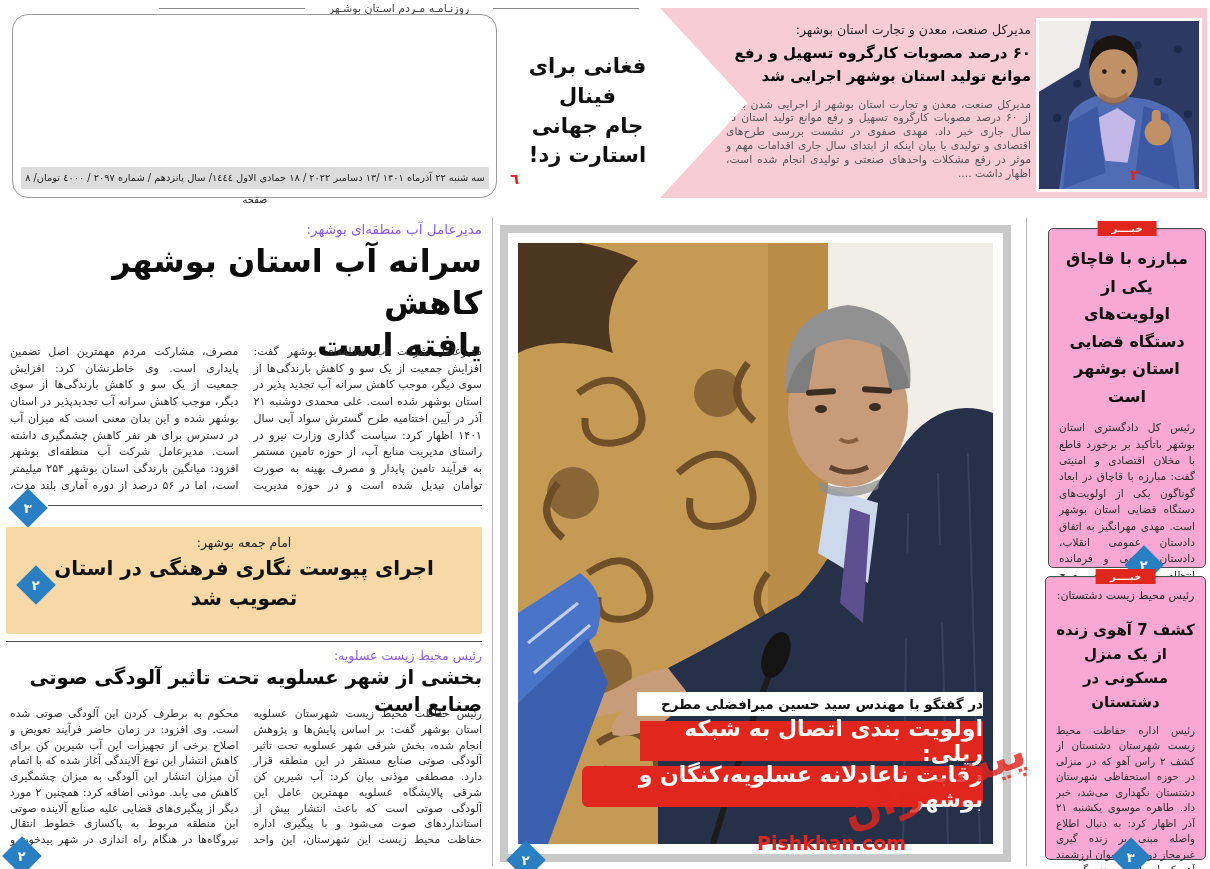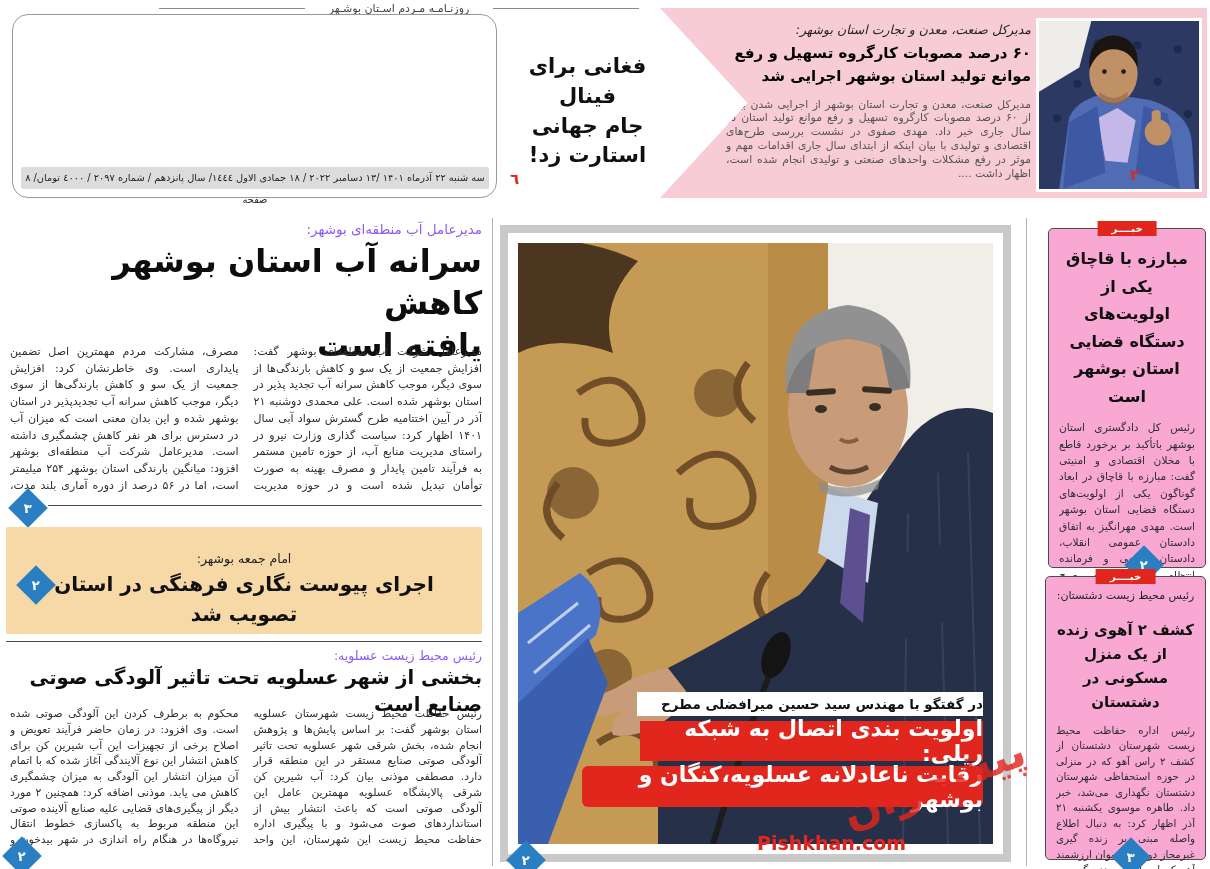--- a/index.html
+++ b/index.html
@@ -21,37 +21,37 @@
   .logo-sub{left:48px;top:102px;color:#fff;font-size:25px;font-weight:bold;}
   .date-strip{left:8px;top:152px;width:468px;height:22px;background:#dcdcdc;border-radius:2px;color:#222;font-size:9.8px;line-height:22px;text-align:center;}
 
   
   .fagani{left:505px;top:52px;width:165px;text-align:center;font-size:21px;font-weight:bold;color:#101010;line-height:1.42;}
   .pageref{color:#e0261d;font-weight:bold;font-size:15px;}
 
   
   .pink-box{left:660px;top:8px;width:547px;height:190px;background:#f8ccd4;clip-path:polygon(0 0,100% 0,100% 100%,0 100%,16% 50%);}
   .pink-text{position:absolute;right:176px;top:14px;width:305px;text-align:right;}
-  .pink-kicker{font-size:12.5px;color:#222;font-style:italic;}
+  .pink-kicker{font-size:12.5px;color:#222;}
   .pink-headline{margin-top:5px;font-size:15px;font-weight:bold;color:#000000;line-height:1.55;}
   .pink-body{margin-top:9px;font-size:10.8px;color:#555;line-height:1.28;}
   .pink-photo{position:absolute;right:5px;top:10px;width:166px;height:174px;background:#fff;padding:3px;}
   .pink-photo svg{display:block;width:100%;height:100%;}
   .pink-ref{position:absolute;left:470px;top:158px;}
 
   
   .vrule{width:1px;background:#b5b5b5;}
   .hrule{height:1px;background:#4a4a4a;}
 
   
   .kicker{font-size:13px;color:#8b5cf6;text-align:right;}
   .art1-head{left:10px;top:240px;width:472px;text-align:right;font-size:32px;font-weight:bold;color:#0d0d0d;line-height:1.32;}
   .body2col{column-count:2;column-gap:15px;font-size:11px;color:#2e2e2e;line-height:1.52;overflow:hidden;}
   .cream-box{left:6px;top:527px;width:476px;height:107px;background:#f6d9a6;border-radius:2px;}
-  .cream-kicker{margin-top:24px;text-align:center;font-size:12.5px;color:#222;}
+  .cream-kicker{margin-top:8px;text-align:center;font-size:12.5px;color:#222;}
   .cream-head{margin-top:3px;text-align:center;font-size:20px;font-weight:bold;color:#101010;line-height:1.5;}
   .art3-head{left:10px;top:664px;width:472px;text-align:right;font-size:19.5px;font-weight:bold;color:#0d0d0d;line-height:1.4;}
 
   
   .diamond{width:28px;height:28px;background:#2a7fc2;transform:rotate(45deg);display:flex;align-items:center;justify-content:center;}
   .diamond span{transform:rotate(-45deg);color:#fff;font-size:13px;font-weight:bold;}
 
   
   .photo-frame{left:500px;top:225px;width:511px;height:637px;border:8px solid #c9c9c9;background:#fff;padding:10px;}
   .photo-frame svg{display:block;width:100%;height:100%;}
@@ -239,20 +239,20 @@
     <div class="nb-head">مبارزه با قاچاق یکی از اولویت‌های دستگاه قضایی استان بوشهر است</div>
     <div class="nb-body just" style="height:178px;">رئیس کل دادگستری استان بوشهر باتأکید بر برخورد قاطع با مخلان اقتصادی و امنیتی گفت: مبارزه با قاچاق در ابعاد گوناگون یکی از اولویت‌های دستگاه قضایی استان بوشهر است. مهدی مهرانگیز به اتفاق دادستان عمومی انقلاب، دادستان نظامی و فرمانده انتظامی استان بوشهر صبح امروز در نشست فرمانده مرزبانی استان بوشهر با قدردانی از ....</div>
     <div class="diamond nb-diamond">
         <span>۲</span>
       </div>
   </div>
 
   <div class="abs news-box nb2">
     <div class="news-tab">خبــــر</div>
     <div class="nb-kicker">رئیس محیط زیست دشتستان:</div>
-    <div class="nb-head">کشف ۲ آهوی زنده از یک منزل مسکونی در دشتستان</div>
+    <div class="nb-head">کشف 7 آهوی زنده از یک منزل مسکونی در دشتستان</div>
     <div class="nb-body just" style="height:158px;font-size:10.3px;line-height:1.5;">رئیس اداره حفاظت محیط زیست شهرستان دشتستان از کشف ۲ راس آهو که در منزلی در حوزه استحفاظی شهرستان دشتستان نگهداری می‌شد، خبر داد. طاهره موسوی یکشنبه ۲۱ آذر اظهار کرد: به دنبال اطلاع واصله مبنی بر زنده گیری غیرمجاز دو راس حیوان ارزشمند آهو که از طبیعت زنده گیری و در منزلی در حوزه استحفاظی شهرستان دشتستان نگهداری می‌شد موضوع در دستور کار یگان حفاظت شهرستان قرار گرفت...</div>
     <div class="diamond nb-diamond" style="right:38%;">
         <span>۳</span>
       </div>
   </div>
 
 </div>
 
 </body></html>

